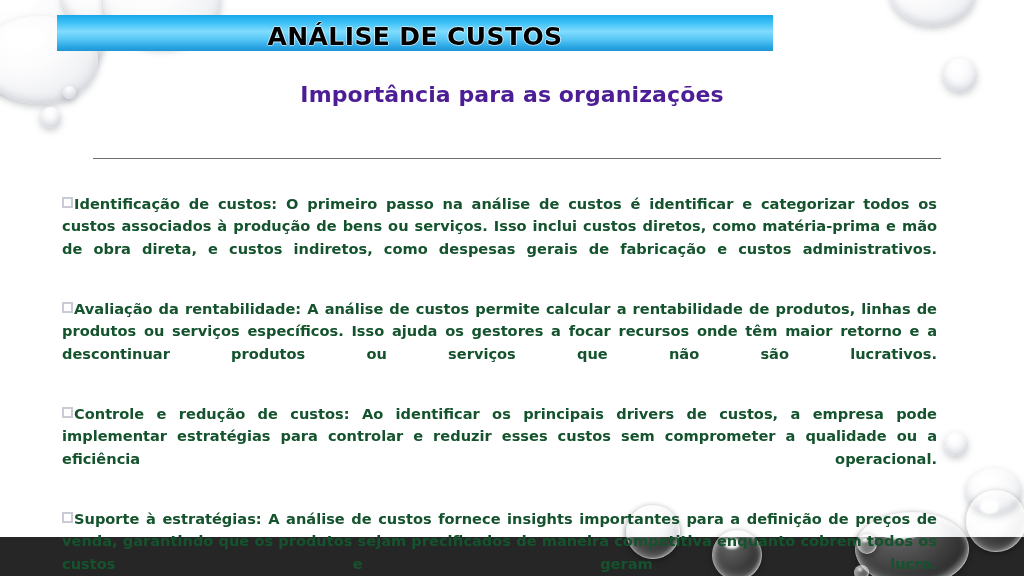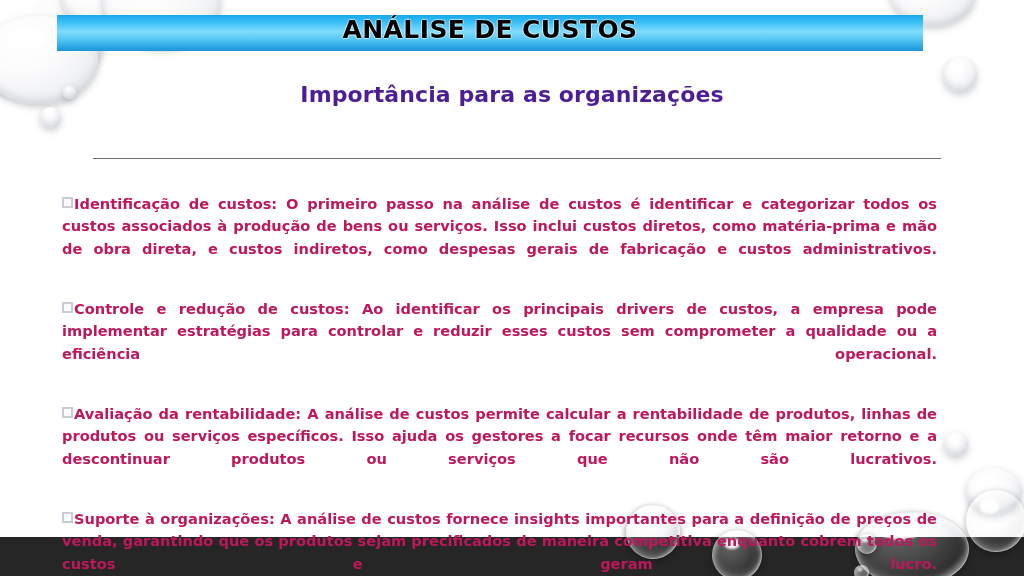--- a/index.html
+++ b/index.html
@@ -78,32 +78,32 @@
     height: 39px;
     background: #262626;
     z-index: 1;
   }
 
   
   .title-bar {
     position: absolute;
     left: 57px;
     top: 15px;
-    width: 866px;
+    width: 716px;
     height: 36px;
     z-index: 3;
     background: linear-gradient(to bottom,
         #1aa6e8 0%,
         #35bdf5 18%,
         #7fdcfd 46%,
         #56c6f5 68%,
         #2ba6e4 88%,
         #1e95d6 100%);
     display: flex;
-    align-items: flex-start;
+    align-items: flex-end;
     justify-content: center;
   }
   .title-text {
     font-family: "DejaVu Sans", sans-serif;
     font-weight: bold;
     font-size: 25px;
     letter-spacing: 0.4px;
     color: #000000;
     text-shadow:
        1px  0   0 rgba(255,255,255,0.55),
@@ -148,21 +148,21 @@
     z-index: 3;
   }
   .bullet-block {
     position: relative;
     margin-bottom: 15px;
     text-align: justify;
     font-family: "DejaVu Sans", sans-serif;
     font-weight: bold;
     font-size: 14.6px;
     line-height: 22.5px;
-    color: #be185d;
+    color: #14532d;
     padding-left: 0;
   }
   .bullet-block:last-child { margin-bottom: 0; }
 
   .bullet-mark {
     display: inline-block;
     width: 11px;
     height: 11px;
     border: 2px solid #c9ccd4;
     background: #ffffff;
@@ -225,26 +225,26 @@
 
   <div class="divider"></div>
 
   <div class="content">
 
     <p class="bullet-block">
       <span class="bullet-mark"></span><span class="lead">Identificação de custos:</span><span class="body-txt"> O primeiro passo na análise de custos é identificar e categorizar todos os custos associados à produção de bens ou serviços. Isso inclui custos diretos, como matéria-prima e mão de obra direta, e custos indiretos, como despesas gerais de fabricação e custos administrativos.</span>
     </p>
 
     <p class="bullet-block">
+      <span class="bullet-mark"></span><span class="lead">Avaliação da rentabilidade:</span><span class="body-txt"> A análise de custos permite calcular a rentabilidade de produtos, linhas de produtos ou serviços específicos. Isso ajuda os gestores a focar recursos onde têm maior retorno e a descontinuar produtos ou serviços que não são lucrativos.</span>
+    </p>
+
+    <p class="bullet-block">
       <span class="bullet-mark"></span><span class="lead">Controle e redução de custos:</span><span class="body-txt"> Ao identificar os principais drivers de custos, a empresa pode implementar estratégias para controlar e reduzir esses custos sem comprometer a qualidade ou a eficiência operacional.</span>
     </p>
 
     <p class="bullet-block">
-      <span class="bullet-mark"></span><span class="lead">Avaliação da rentabilidade:</span><span class="body-txt"> A análise de custos permite calcular a rentabilidade de produtos, linhas de produtos ou serviços específicos. Isso ajuda os gestores a focar recursos onde têm maior retorno e a descontinuar produtos ou serviços que não são lucrativos.</span>
-    </p>
-
-    <p class="bullet-block">
-      <span class="bullet-mark"></span><span class="lead">Suporte à organizações:</span><span class="body-txt"> A análise de custos fornece insights importantes para a definição de preços de venda, garantindo que os produtos sejam precificados de maneira competitiva enquanto cobrem todos os custos e geram lucro.</span>
+      <span class="bullet-mark"></span><span class="lead">Suporte à estratégias:</span><span class="body-txt"> A análise de custos fornece insights importantes para a definição de preços de venda, garantindo que os produtos sejam precificados de maneira competitiva enquanto cobrem todos os custos e geram lucro.</span>
     </p>
 
   </div>
 
 </div>
 
 </body></html>

